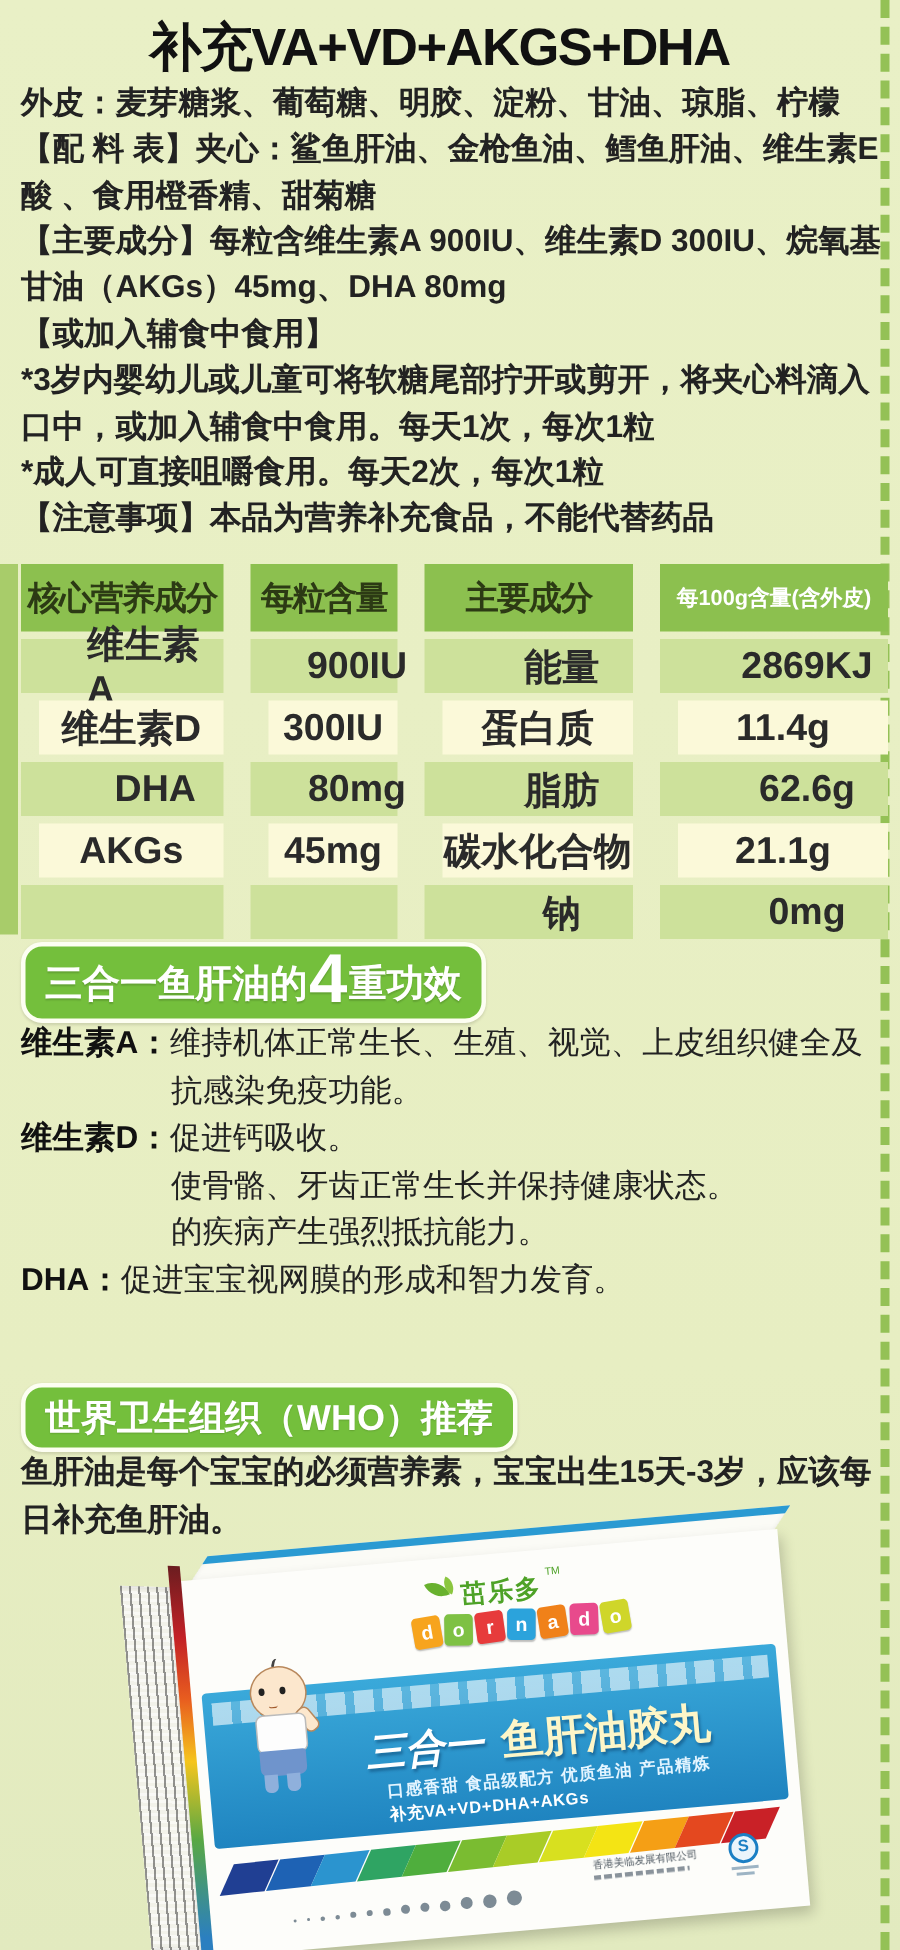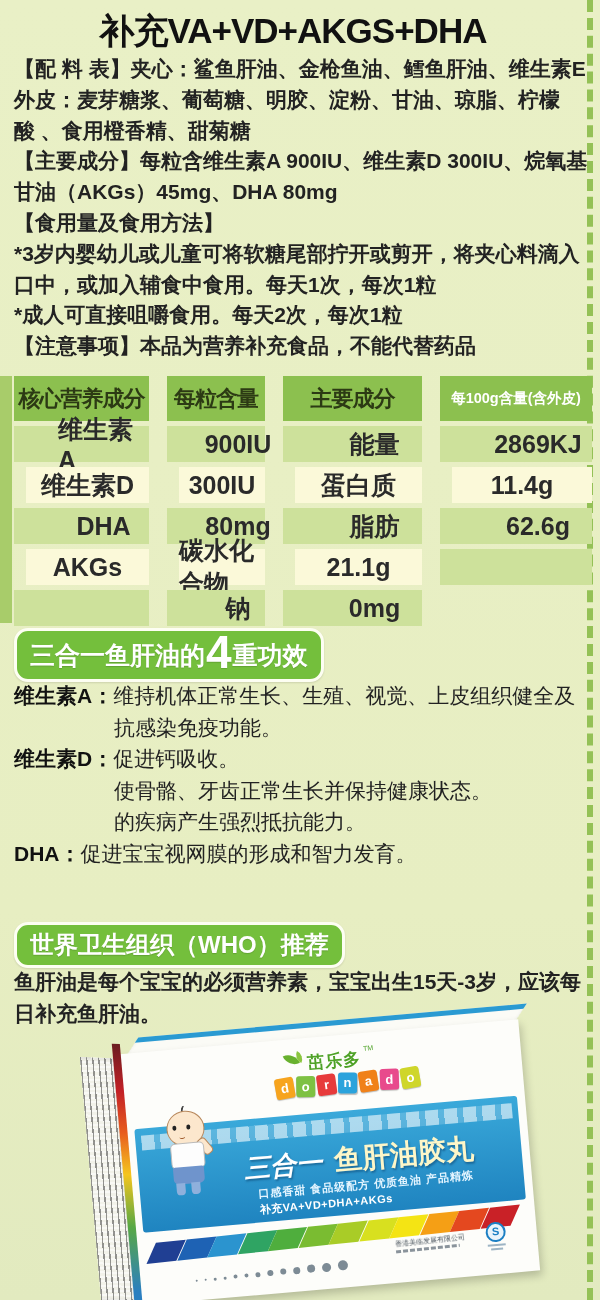--- a/index.html
+++ b/index.html
@@ -130,26 +130,26 @@
 </style>
 </head>
 <body>
 
 <div id="page">
   <div class="dash"></div>
 
   <div class="title">补充VA+VD+AKGS+DHA</div>
 
   <div class="spec">
+    <div>外皮：麦芽糖浆、葡萄糖、明胶、淀粉、甘油、琼脂、柠檬</div>
     <div>【配 料 表】夹心：鲨鱼肝油、金枪鱼油、鳕鱼肝油、维生素E</div>
-    <div>外皮：麦芽糖浆、葡萄糖、明胶、淀粉、甘油、琼脂、柠檬</div>
     <div>酸 、食用橙香精、甜菊糖</div>
     <div>【主要成分】每粒含维生素A 900IU、维生素D 300IU、烷氧基</div>
     <div>甘油（AKGs）45mg、DHA 80mg</div>
-    <div>【食用量及食用方法】</div>
+    <div>【或加入辅食中食用】</div>
     <div>*3岁内婴幼儿或儿童可将软糖尾部拧开或剪开，将夹心料滴入</div>
     <div>口中，或加入辅食中食用。每天1次，每次1粒</div>
     <div>*成人可直接咀嚼食用。每天2次，每次1粒</div>
     <div>【注意事项】本品为营养补充食品，不能代替药品</div>
   </div>
 
   <div class="strip"></div>
   <div class="nutri">
     <div class="th">核心营养成分</div>
     <div class="th">每粒含量</div>
@@ -165,20 +165,21 @@
     <div class="td c">300IU</div>
     <div class="td c">蛋白质</div>
     <div class="td c">11.4g</div>
 
     <div class="td g">DHA</div>
     <div class="td g">80mg</div>
     <div class="td g">脂肪</div>
     <div class="td g">62.6g</div>
 
     <div class="td c">AKGs</div>
+    <div class="td c">45mg</div>
     <div class="td c">碳水化合物</div>
     <div class="td c">21.1g</div>
 
     <div class="td g"></div>
     <div class="td g"></div>
     <div class="td g">钠</div>
     <div class="td g">0mg</div>
   </div>
 
   <div class="badge badge1">

